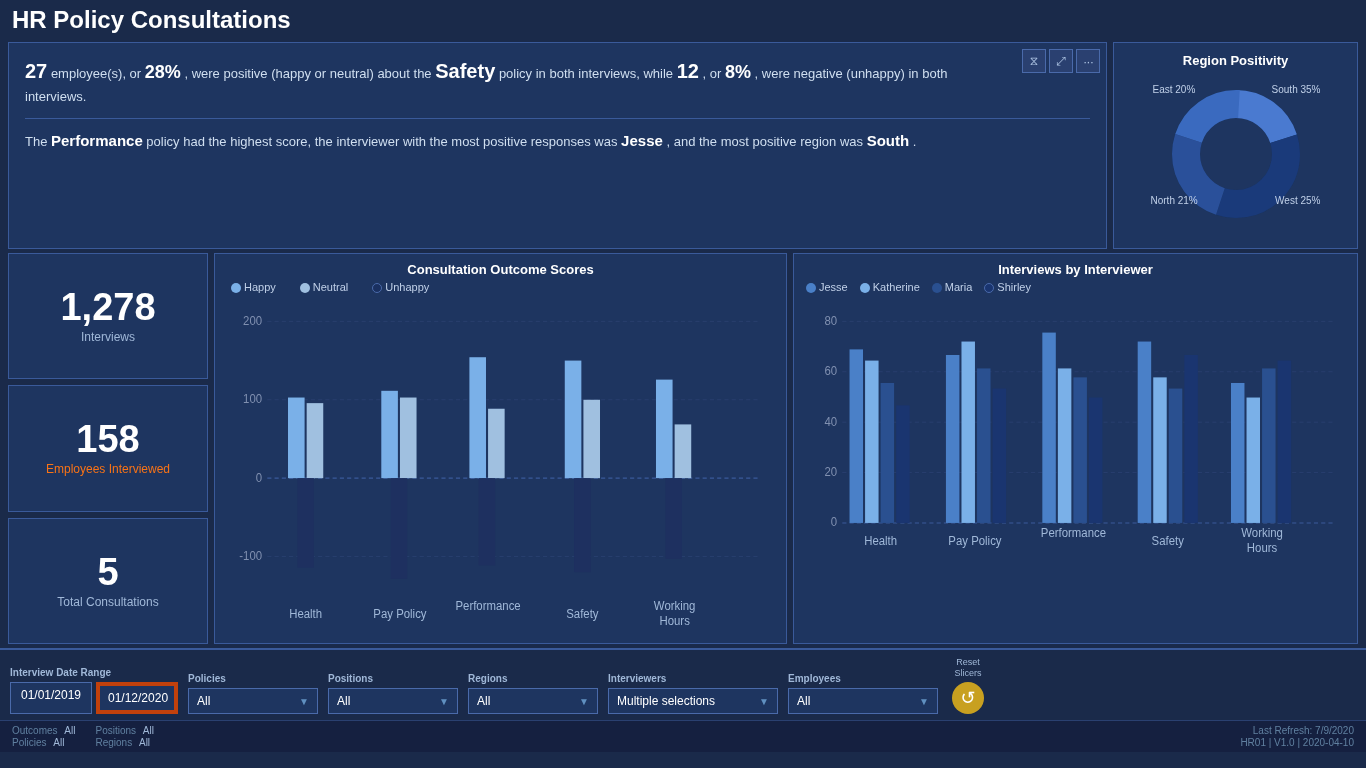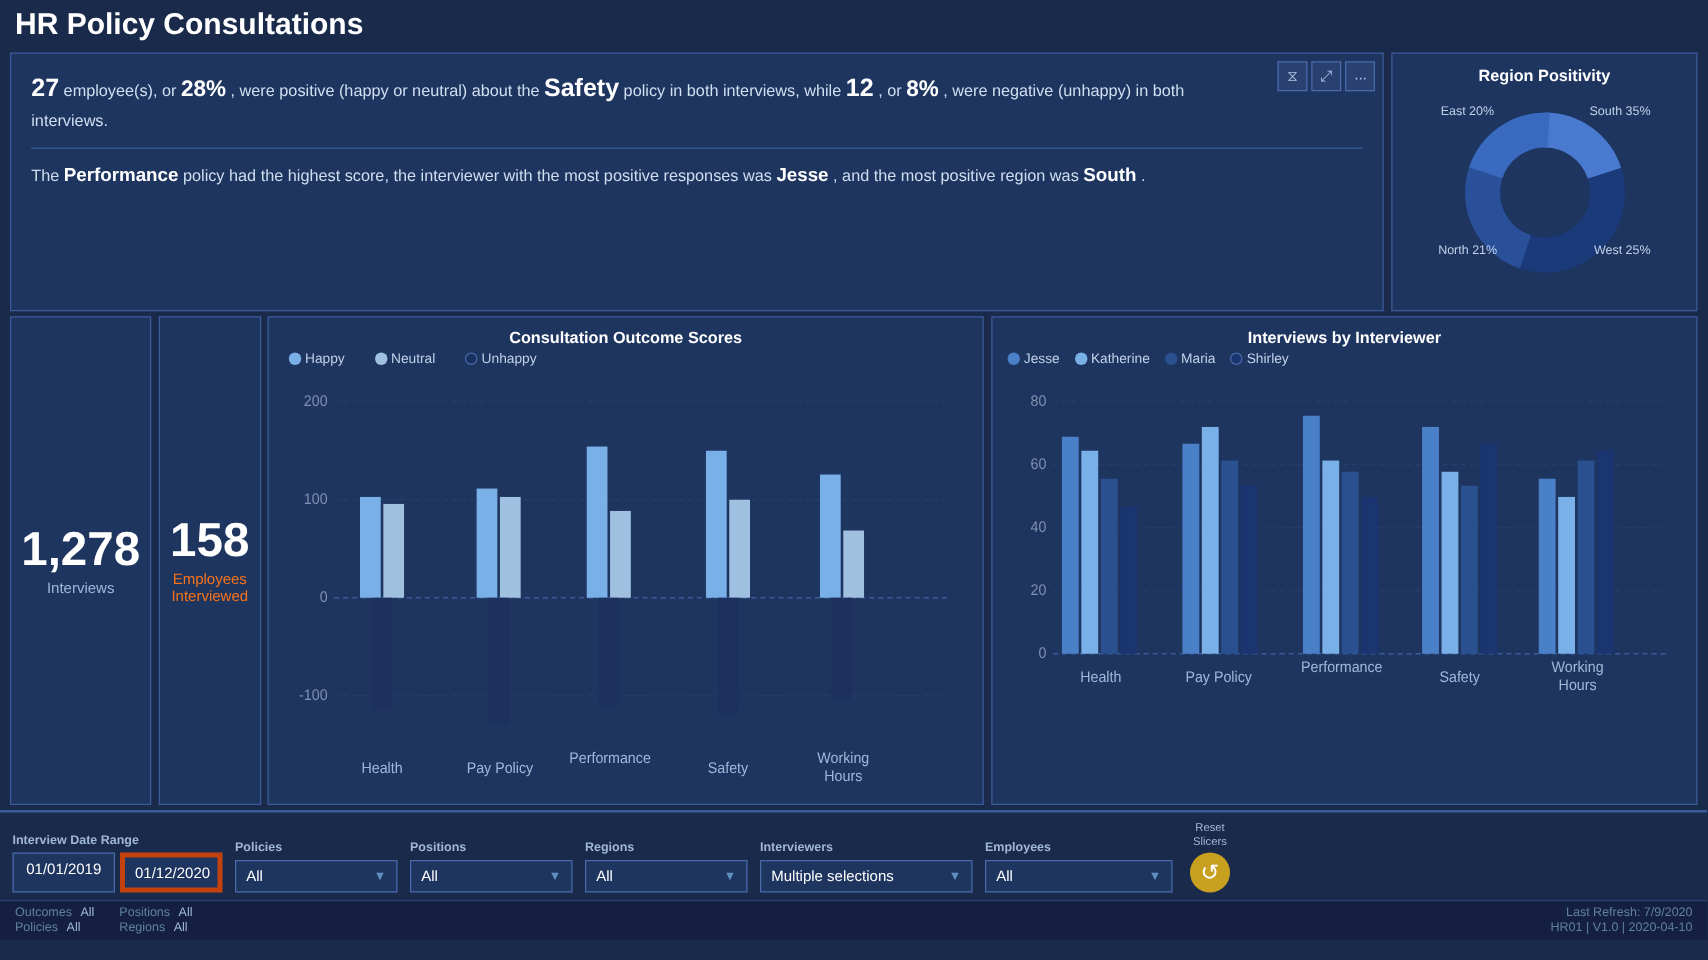--- a/index.html
+++ b/index.html
@@ -76,21 +76,21 @@
       <div style="position:absolute;top:8px;left:2px;font-size:10px;color:#c0d0e8;">East 20%</div>
       <div style="position:absolute;top:8px;right:0px;font-size:10px;color:#c0d0e8;white-space:nowrap;">South 35%</div>
       <div style="position:absolute;bottom:25px;left:0px;font-size:10px;color:#c0d0e8;white-space:nowrap;">North 21%</div>
       <div style="position:absolute;bottom:25px;right:0px;font-size:10px;color:#c0d0e8;white-space:nowrap;">West 25%</div>
     </div>
   </div>
 </div>
 
 <div style="display:flex;flex-direction:row;height:395px;padding:0 8px 4px 8px;gap:6px;background:#1a2a4a;">
 
-  <div style="width:200px;display:flex;flex-direction:row;gap:6px;">
+  <div style="width:200px;display:flex;flex-direction:column;gap:6px;">
 
     <div style="background:#1e3560;border:1px solid #3a5a9a;flex:1;display:flex;flex-direction:column;align-items:center;justify-content:center;padding:8px;">
       <div style="font-size:38px;font-weight:700;color:#fff;line-height:1;">1,278</div>
       <div style="font-size:12px;color:#a0b8d8;margin-top:4px;text-align:center;">Interviews</div>
     </div>
 
     <div style="background:#1e3560;border:1px solid #3a5a9a;flex:1;display:flex;flex-direction:column;align-items:center;justify-content:center;padding:8px;">
       <div style="font-size:38px;font-weight:700;color:#fff;line-height:1;">158</div>
       <div style="font-size:12px;color:#f97316;margin-top:4px;text-align:center;">Employees Interviewed</div>
     </div>

